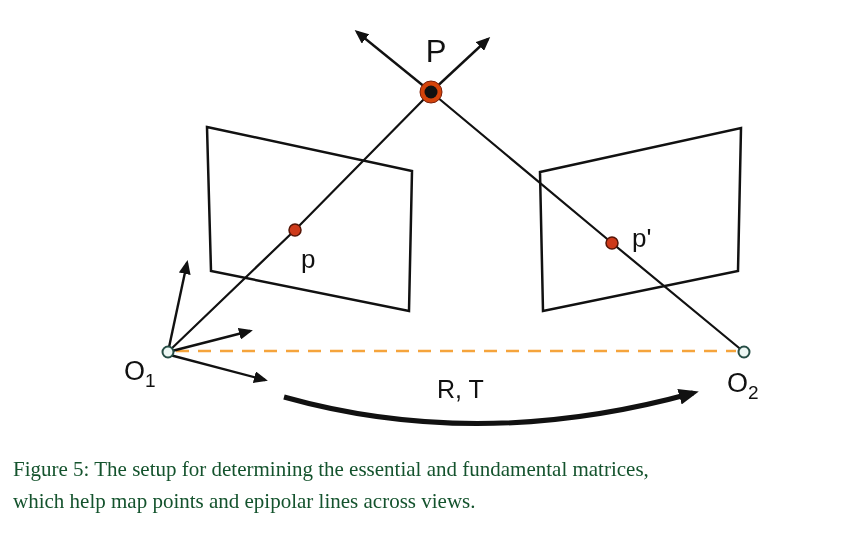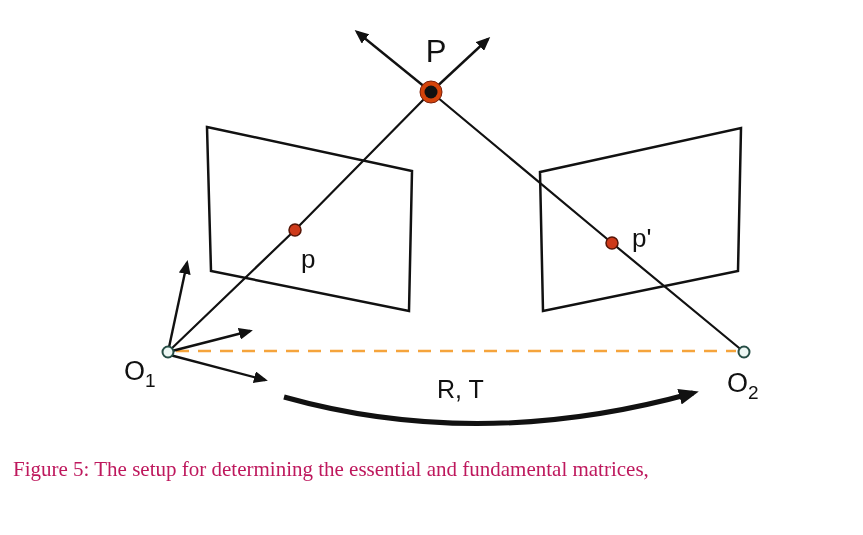--- a/index.html
+++ b/index.html
@@ -14,21 +14,21 @@
   .sub{font-size:19px;}
   .plane{fill:#ffffff;stroke:#111111;stroke-width:2.5;}
   .ray{fill:none;stroke:#111111;stroke-width:2.2;}
   .axis{stroke:#111111;stroke-width:2.4;}
   .parrow{stroke:#111111;stroke-width:2.4;}
   .baseline-dash{fill:none;stroke-width:2.4;stroke-dasharray:13 9;}
   .rt-curve{fill:none;stroke:#111111;stroke-width:5;}
   .imgdot{stroke:#551507;stroke-width:1.5;}
   .camdot{stroke:#264D45;stroke-width:2;}
   .pring{stroke:#7A1F0A;stroke-width:1;}
-  .caption{padding:9px 18px 0 13px;font-family:"Liberation Serif",serif;font-size:21px;line-height:31.5px;color:#be185d;}
+  .caption{padding:9px 18px 0 13px;font-family:"Liberation Serif",serif;font-size:21px;line-height:31.5px;color:#14532d;}
 </style>
 </head>
 <body>
 
 <div class="page">
 
   <svg width="863" height="445" viewBox="0 0 863 445">
     <defs>
       <marker id="ah" markerUnits="userSpaceOnUse" markerWidth="14" markerHeight="12" refX="11" refY="6" orient="auto">
         <path d="M0,0 L14,6 L0,12 Z" fill="#111111"></path>
@@ -72,15 +72,16 @@
 
     <text class="lbl" x="124" y="380"><tspan>O</tspan><tspan class="sub" dy="7">1</tspan></text>
 
     <text class="lbl" x="727" y="392"><tspan>O</tspan><tspan class="sub" dy="7">2</tspan></text>
 
     <text class="lbl-rt" x="437" y="398">R, T</text>
   </svg>
 
   <div class="caption">
     <div>Figure 5: The setup for determining the essential and fundamental matrices,</div>
+    <div>which help map points and epipolar lines across views.</div>
   </div>
 
 </div>
 
 </body></html>

